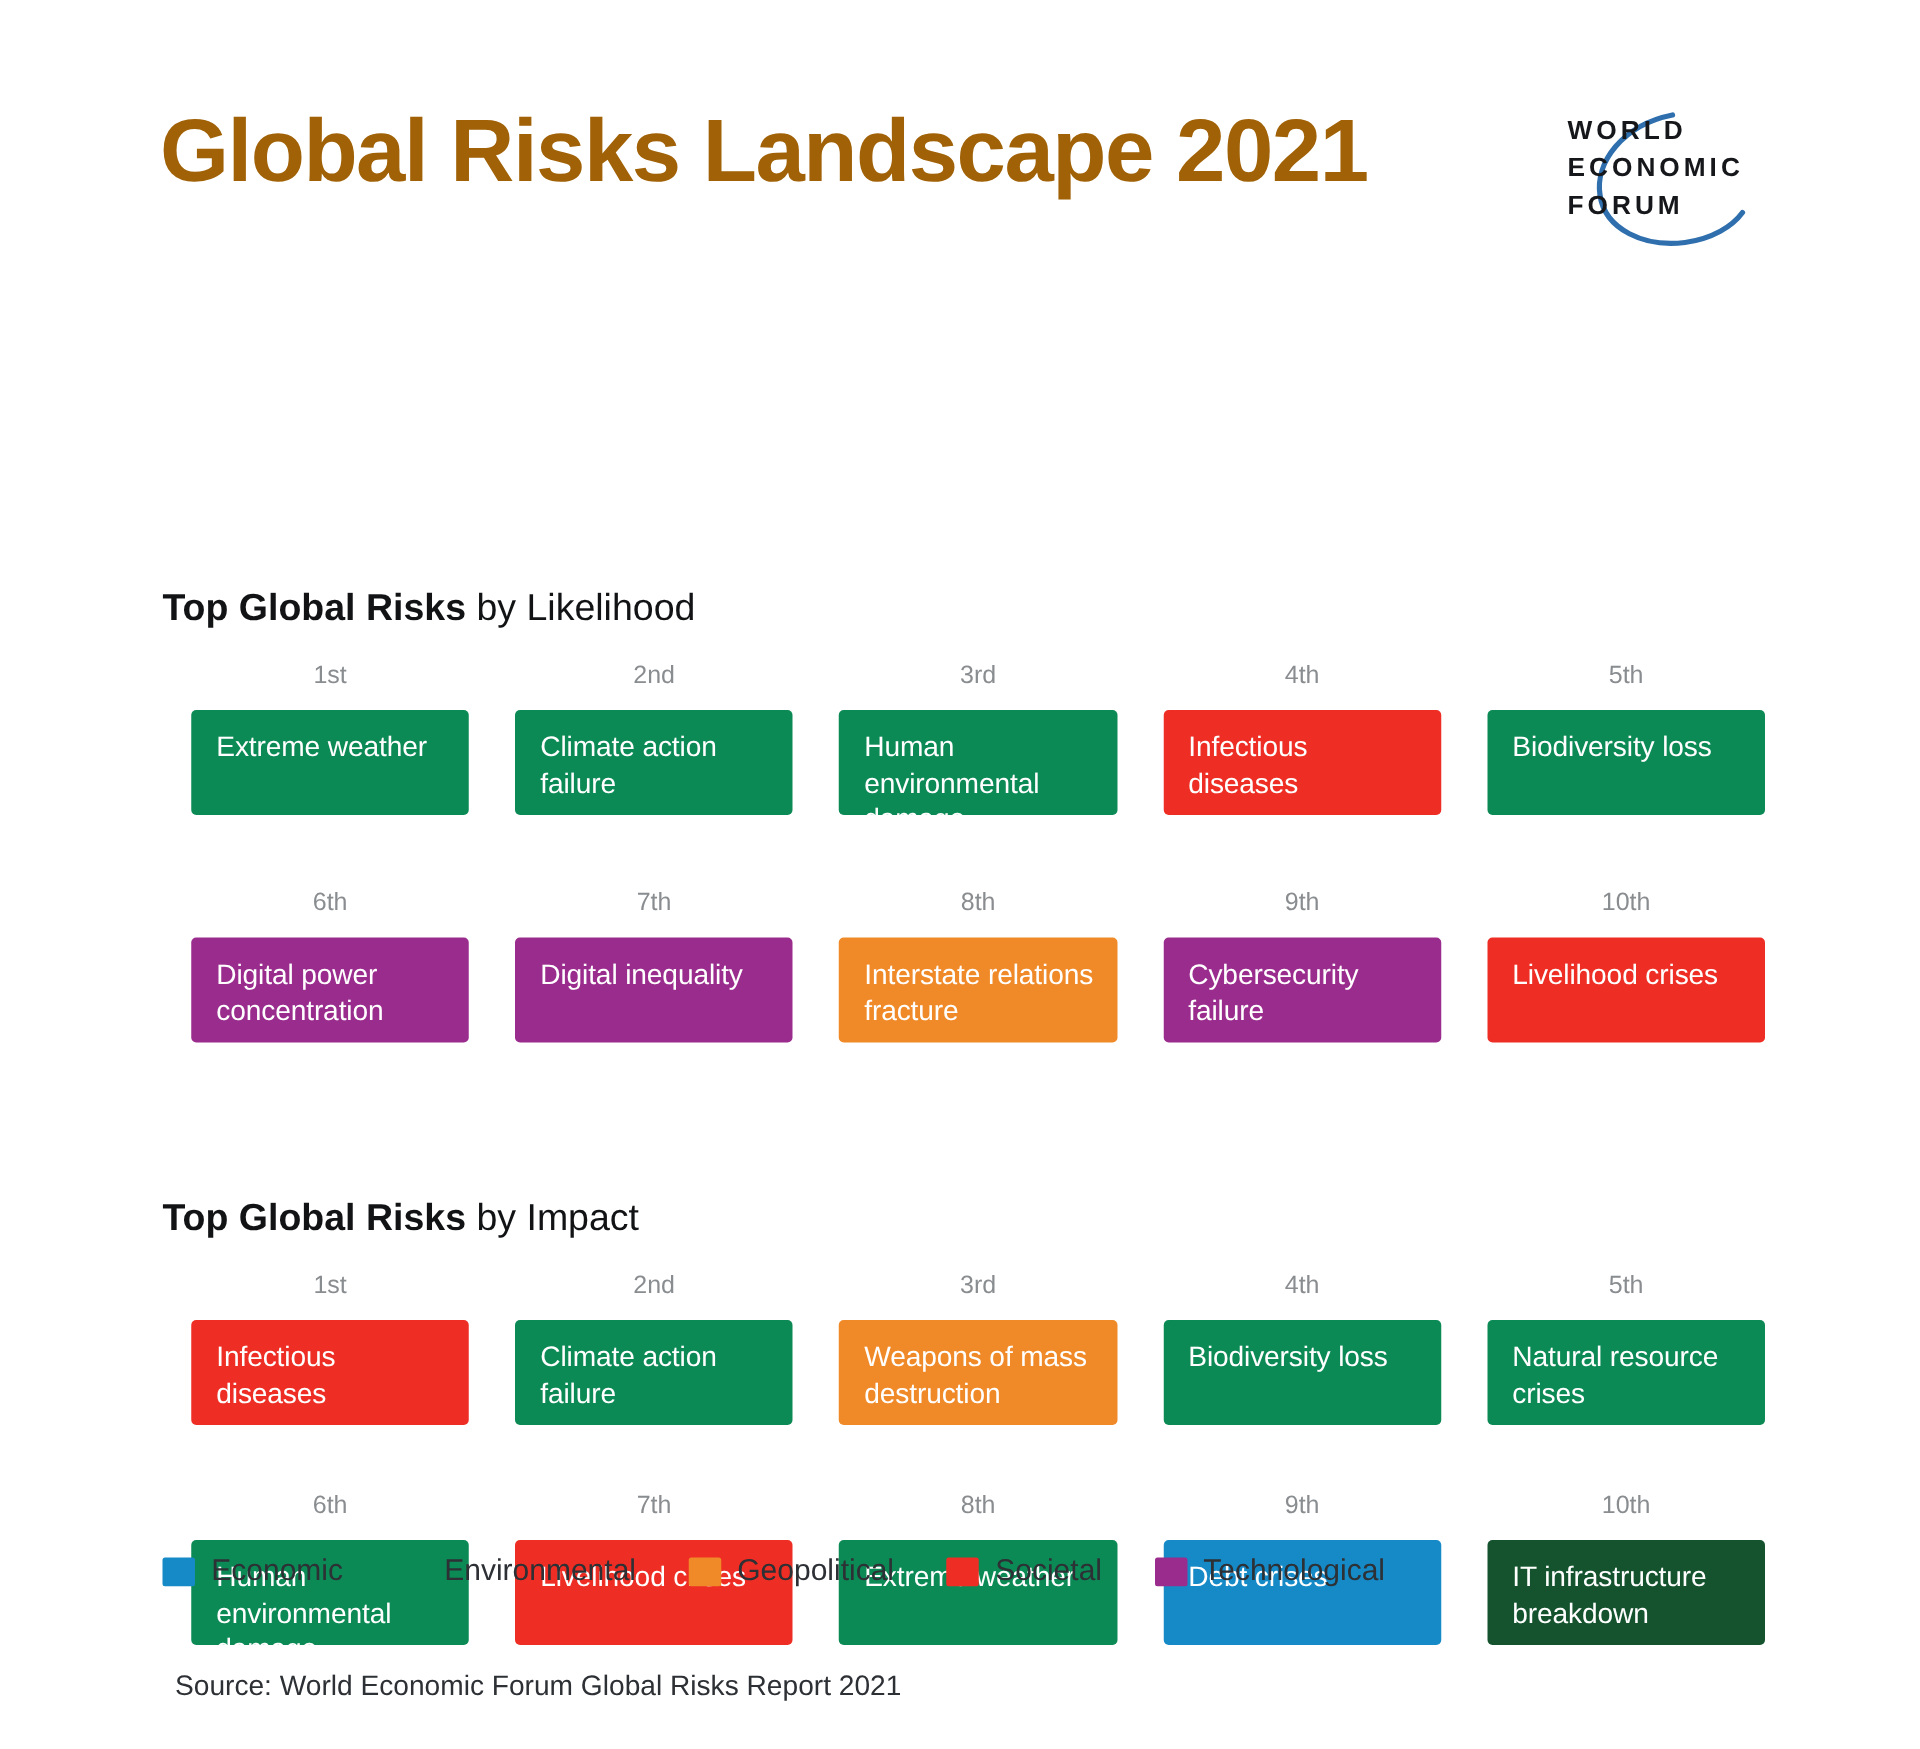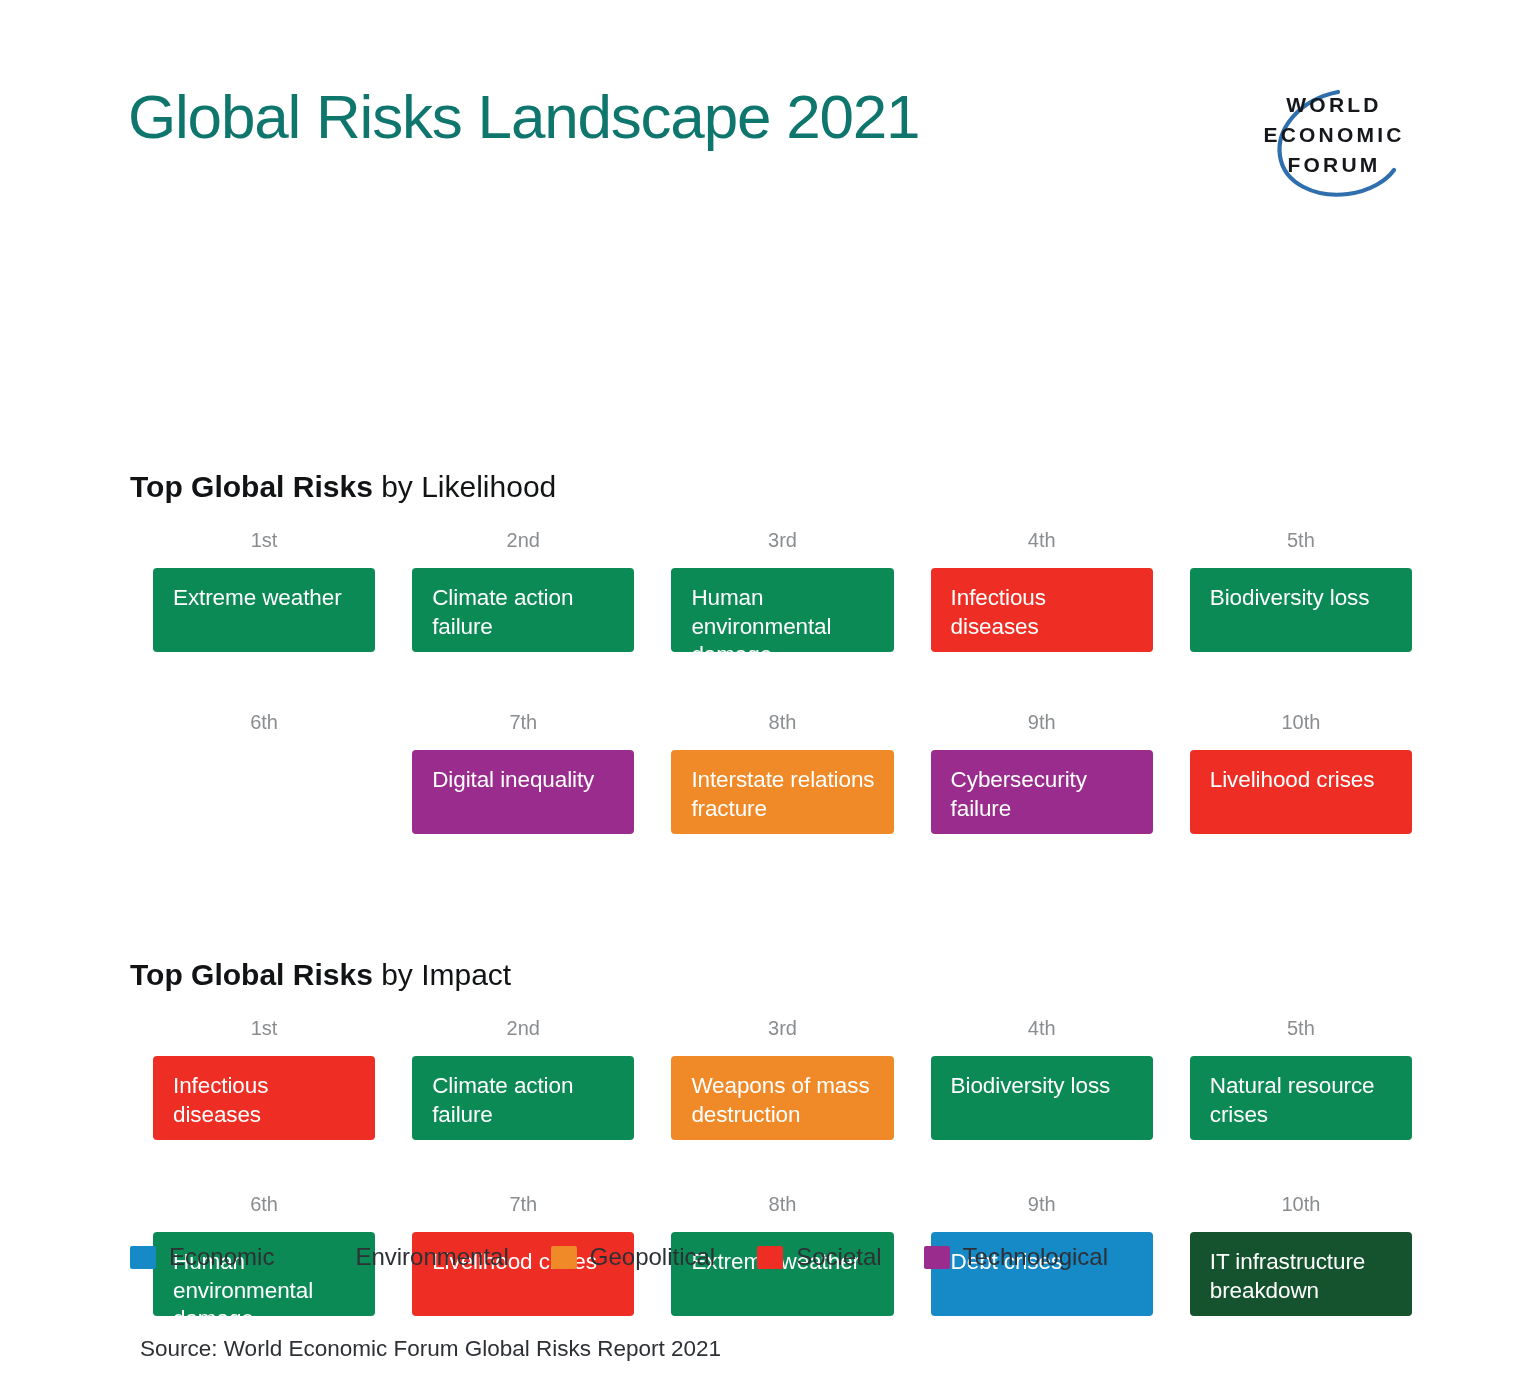--- a/index.html
+++ b/index.html
@@ -18,43 +18,43 @@
 
   
   .header {
     position: relative;
     height: 210px;
   }
   .page-title {
     position: absolute;
     left: 128px;
     top: 86px;
-    font-size: 62px;
-    font-weight: 400;
+    font-size: 71px;
+    font-weight: 700;
     letter-spacing: -1.2px;
-    color: #0f766e;
+    color: #a16207;
     line-height: 1;
     white-space: nowrap;
   }
 
   
   .wef-logo {
     position: absolute;
     right: 112px;
     top: 84px;
     width: 184px;
     height: 118px;
   }
   .wef-logo svg { display: block; }
   .wef-text {
     position: absolute;
     left: 14px;
     top: 6px;
     width: 160px;
-    text-align: center;
+    text-align: left;
     font-size: 21px;
     font-weight: 700;
     letter-spacing: 3.2px;
     line-height: 1.42;
     color: #15171a;
   }
   .wef-text div { white-space: nowrap; }
 
   
   .section { position: relative; }
@@ -189,20 +189,23 @@
       <div class="cell">
         <div class="rank">5th</div>
         <div class="card" style="background: rgb(12, 138, 85);">
           <div class="card-label">Biodiversity loss</div>
         </div>
       </div>
     </div>
   <div class="grid" id="grid-0-1" style="top:502px;">
       <div class="cell">
         <div class="rank">6th</div>
+        <div class="card" style="background: rgb(154, 44, 141);">
+          <div class="card-label">Digital power concentration</div>
+        </div>
       </div>
       <div class="cell">
         <div class="rank">7th</div>
         <div class="card" style="background: rgb(154, 44, 141);">
           <div class="card-label">Digital inequality</div>
         </div>
       </div>
       <div class="cell">
         <div class="rank">8th</div>
         <div class="card" style="background: rgb(240, 138, 40);">

